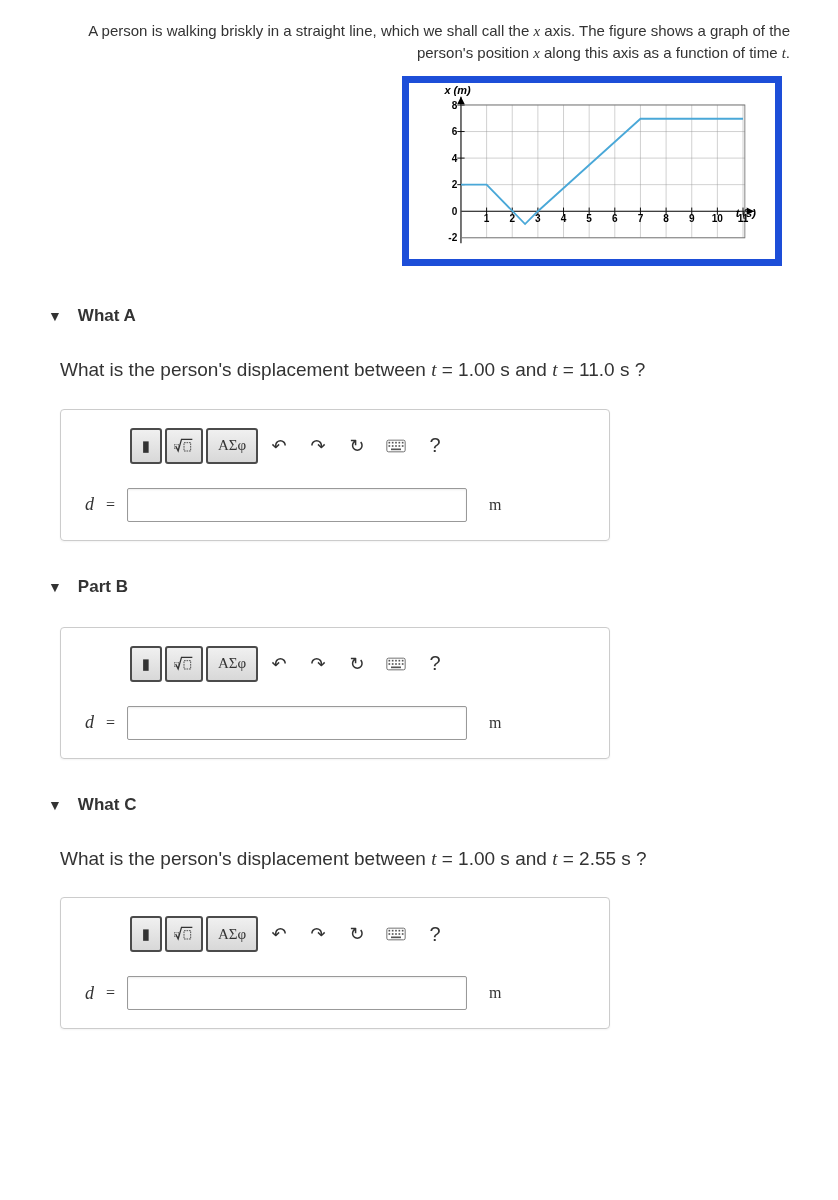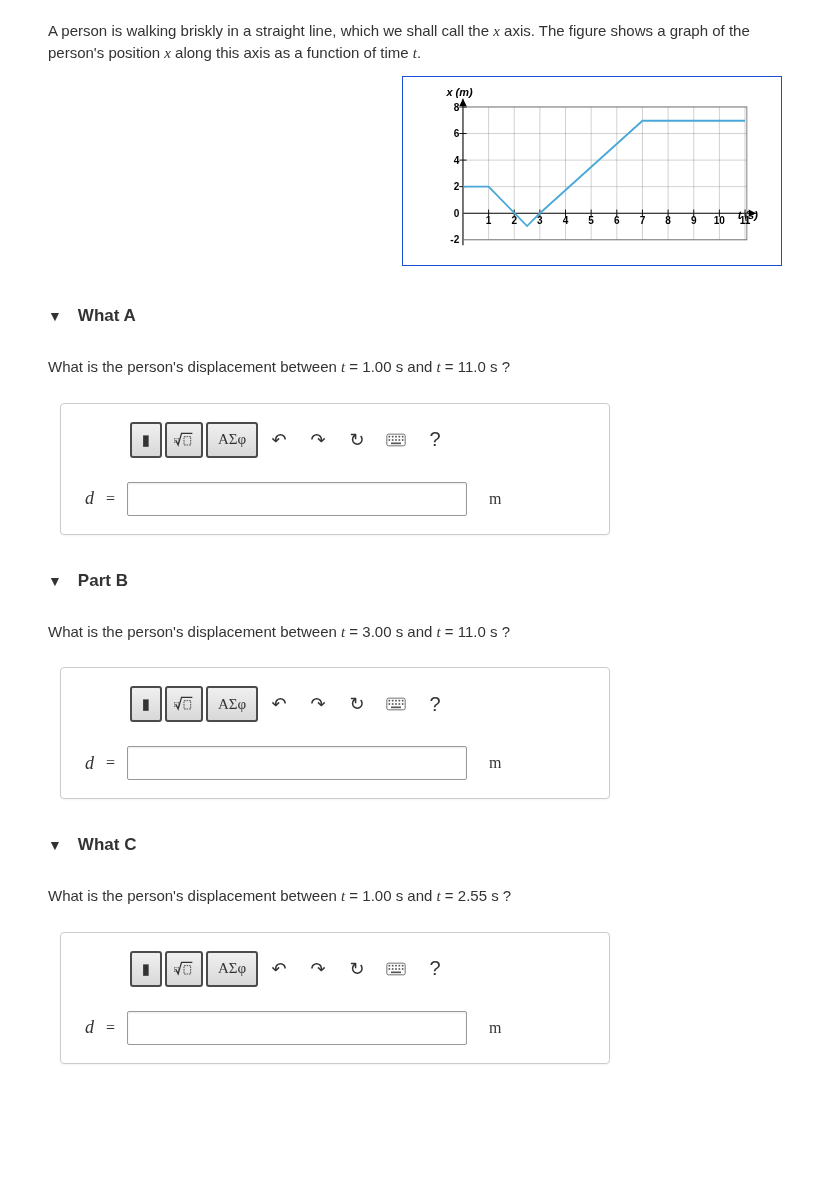--- a/index.html
+++ b/index.html
@@ -1,24 +1,24 @@
 <!DOCTYPE html>
 <html><head>
   <meta charset="utf-8">
   <style>
     * { box-sizing: border-box; margin: 0; padding: 0; }
     body { font-family: Arial, Helvetica, sans-serif; font-size: 15px; color: #333; background: #fff; width: 838px; padding: 20px 48px; }
-    .problem-intro { margin-bottom: 12px; line-height: 1.4; }
+    .problem-intro { margin-bottom: 12px; line-height: 1.4; text-align: right; }
     .varname { font-family: 'Times New Roman', serif; font-style: italic; }
     .graph-container { display: flex; justify-content: flex-end; padding-right: 8px; margin-bottom: 40px; }
-    .graph-box { border: 1px solid #1d4ed8; padding: 8px; position: relative; width: 380px; height: 190px; }
+    .graph-box { border: 7px solid #1d4ed8; position: relative; width: 380px; height: 190px; }
     .part { margin-top: 36px; }
     .part-header { display: flex; align-items: center; font-weight: bold; font-size: 17px; margin-bottom: 30px; cursor: pointer; }
     .part-header .chevron { margin-right: 16px; font-size: 14px; }
-    .question { margin-bottom: 24px; font-size: 15px; line-height: 1.5; }
+    .question { margin-bottom: 24px; font-size: 19px; margin-left: 12px; line-height: 1.5; }
     .answer-block { border: 1px solid #ccc; border-radius: 4px; padding: 18px 24px; margin-left: 12px; width: 550px; box-shadow: 0 1px 2px rgba(0,0,0,0.05); }
     .toolbar { display: flex; align-items: center; margin-bottom: 24px; margin-left: 45px; gap: 3px; }
     .tbtn { width: 42px; height: 36px; display: flex; align-items: center; justify-content: center; border: 1px solid #bbb; background: linear-gradient(#fafafa, #e4e4e4); border-radius: 3px; font-size: 15px; cursor: pointer; }
     .tbtn.boxed { border: 2px solid #4b4b4b; background: linear-gradient(#f0f0f0, #d8d8d8); }
     .tbtn.ghost { border: none; background: transparent; width: 36px; font-size: 18px; color: #333; }
     .tbtn svg { width: 20px; height: 20px; }
     .answer-line { display: flex; align-items: center; gap: 12px; }
     .answer-line .label { font-family: 'Times New Roman', serif; font-style: italic; font-size: 18px; }
     .answer-line .eq { font-family: 'Times New Roman', serif; font-size: 16px; }
     .answer-line input { width: 340px; height: 34px; border: 1px solid #999; border-radius: 2px; padding: 0 8px; font-size: 15px; box-shadow: inset 0 1px 2px rgba(0,0,0,0.08); }
@@ -173,23 +173,20 @@
       <span class="unit">m</span>
     </div>
   </div>
 </div>
 
 <div class="part">
   <div class="part-header">
     <span class="chevron">▼</span>
     <span>Part B</span>
   </div>
-  <div class="question">
-    <span>What is the person's displacement between </span><span class="varname">t</span><span> = 3.00 s </span><span>and </span><span class="varname">t</span><span> = 11.0 s ?</span>
-  </div>
   <div class="answer-block">
     <div class="toolbar">
       <div class="tbtn boxed" style="width:32px;">
           <span>▮</span>
         </div>
       <div class="tbtn boxed" style="width:38px; font-family:serif;">
         <svg viewBox="0 0 24 24">
             <text x="0" y="16" font-size="10">□</text>
             <path d="M2 12 L5 18 L9 4 L22 4" stroke="#333" fill="none" stroke-width="1.5"></path>
             <rect x="12" y="8" width="8" height="10" fill="none" stroke="#333" stroke-width="1" stroke-dasharray="2,1"></rect>

